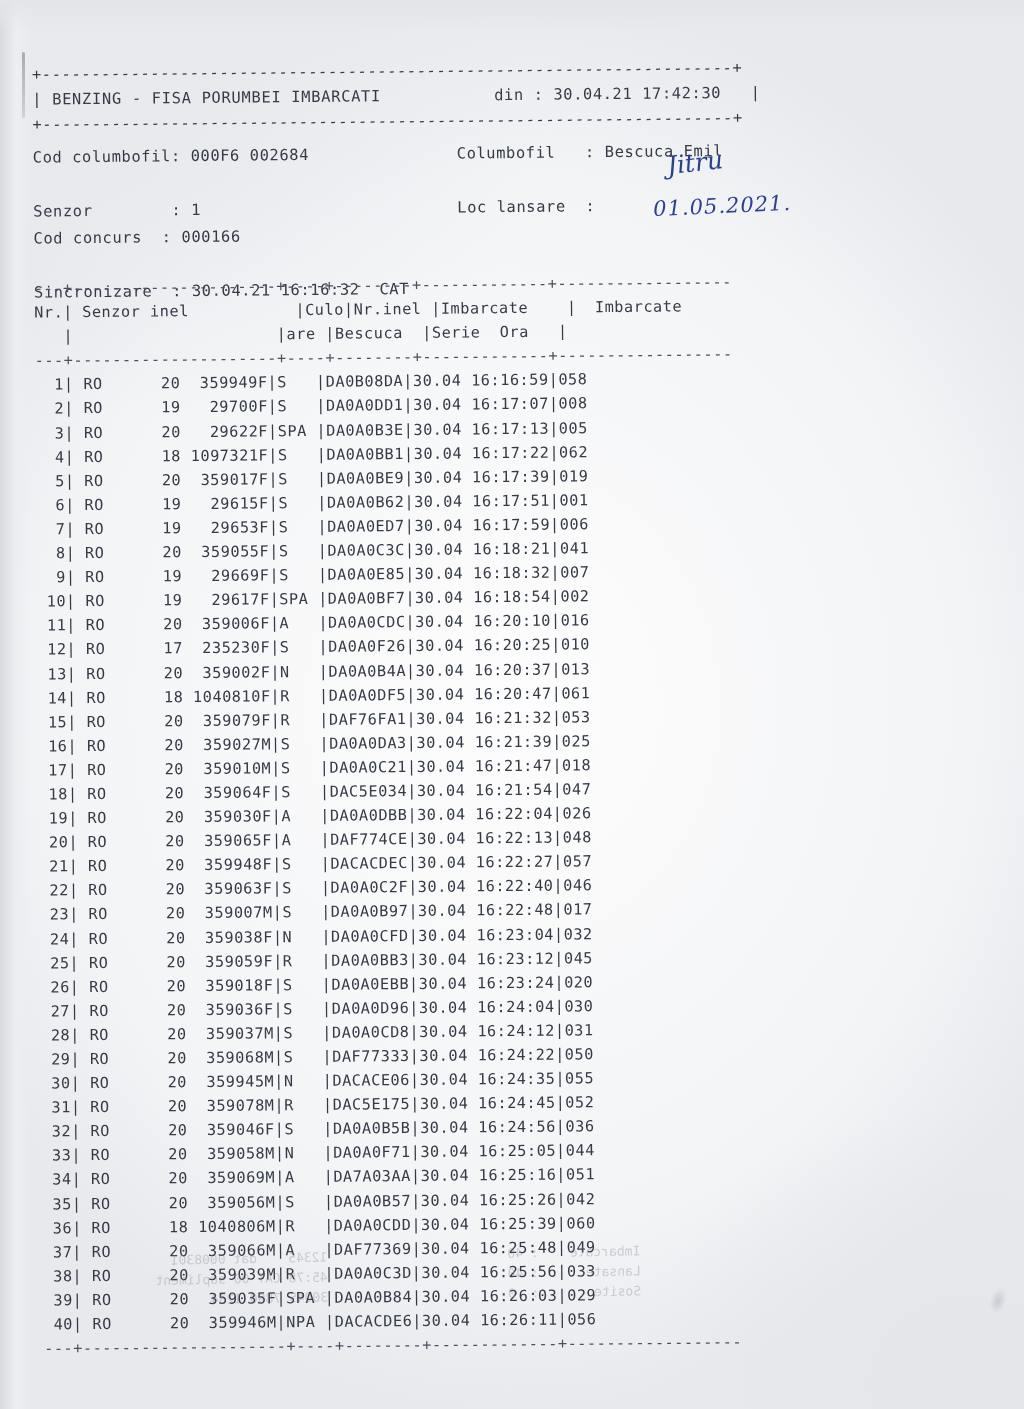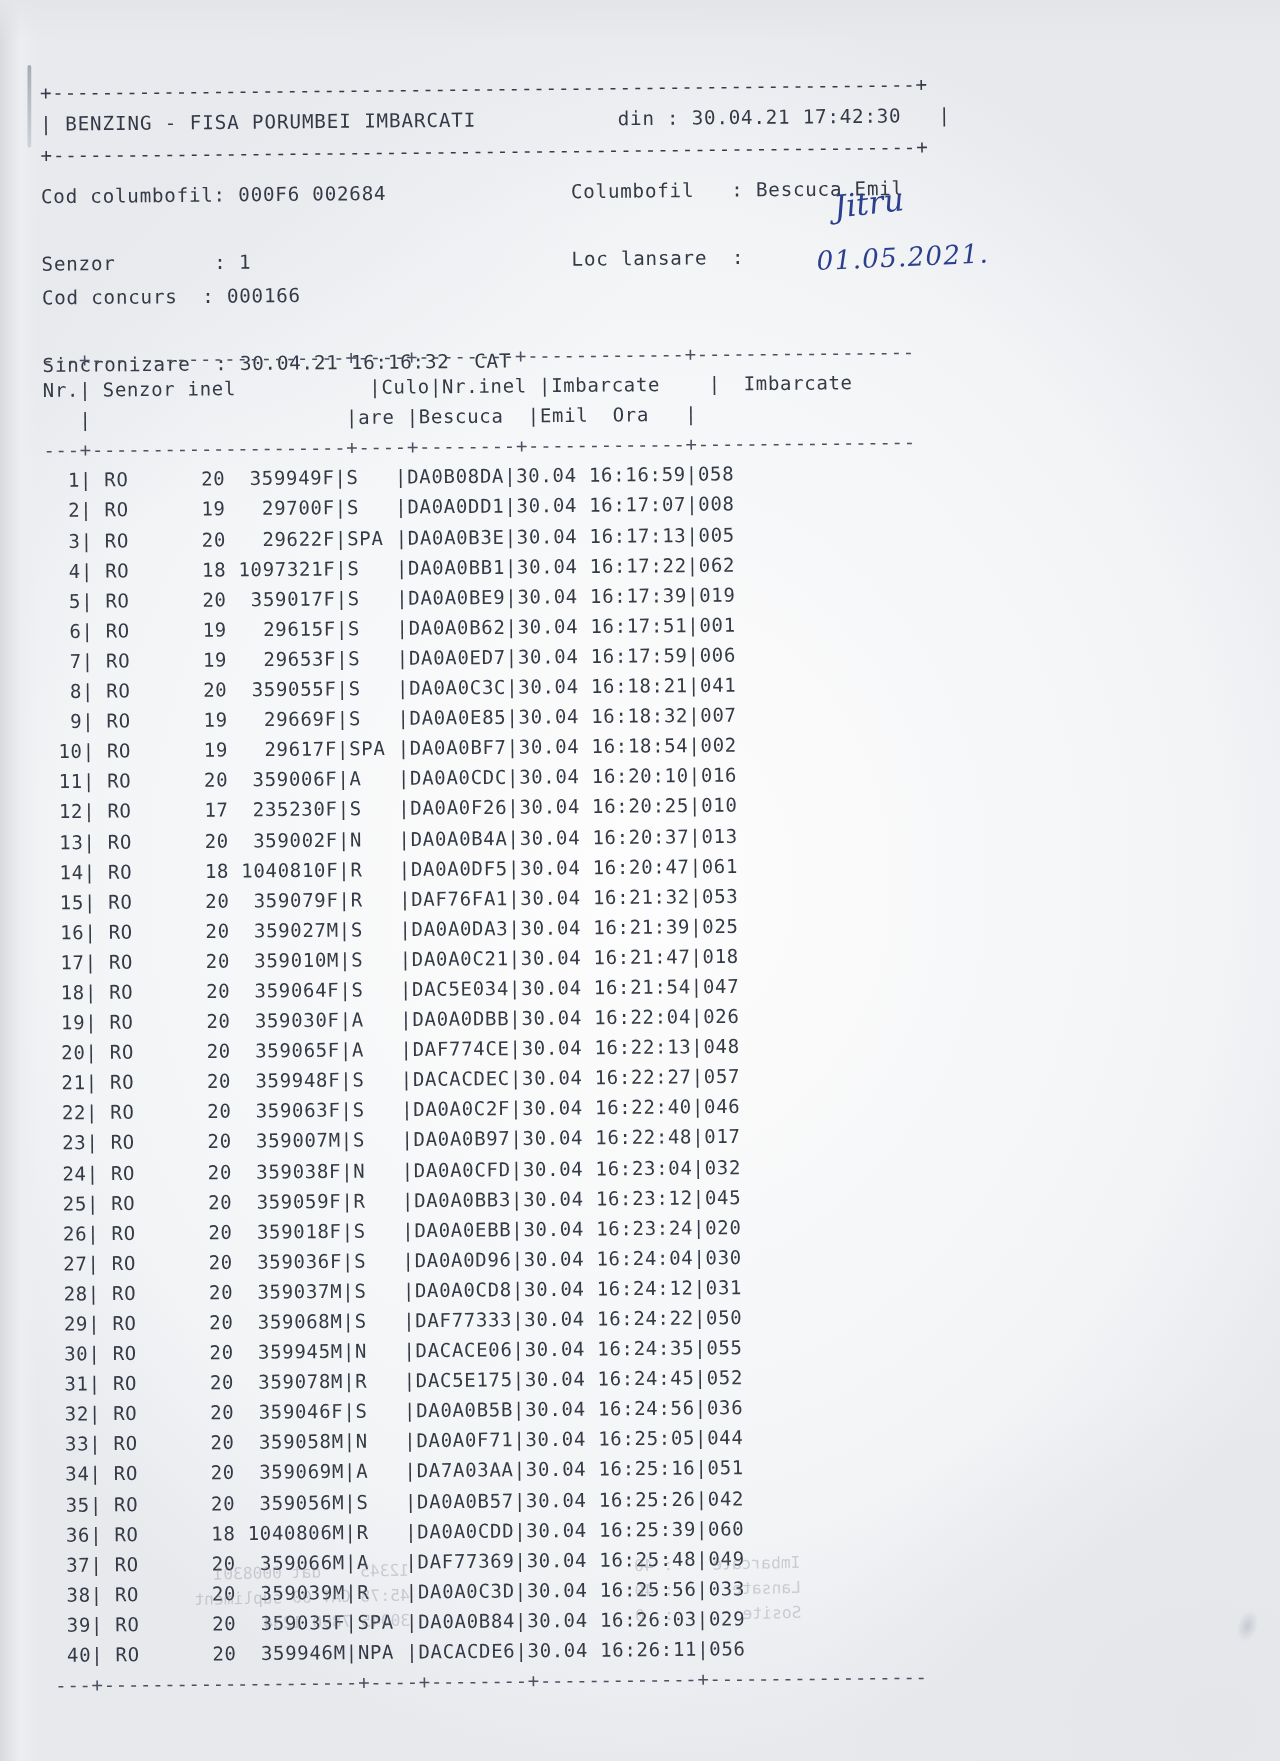--- a/index.html
+++ b/index.html
@@ -186,21 +186,21 @@
     <pre class="mono"> </pre>
     <pre class="mono"><span>Loc lansare</span>  : </pre>
   </div>
 
   <div class="hand hand-place">Jitru</div>
   <div class="hand hand-date">01.05.2021.</div>
 
   <div class="table-wrap">
     <pre class="mono sep">---+---------------------+----+--------+-------------+------------------</pre>
     <pre class="mono"><span>Nr.</span>|<span style="display:inline-block;width:9.17px"></span><span>Senzor inel</span>           |<span>Culo</span>|<span>Nr.inel</span> |<span>Imbarcate</span>    |<span style="display:inline-block;width:18.34px"></span><span>Imbarcate</span></pre>
-    <pre class="mono">   |                     |<span>are</span> |<span>Bescuca</span>  |<span>Emil  Ora</span>   |</pre>
+    <pre class="mono">   |                     |<span>are</span> |<span>Bescuca</span>  |<span>Serie  Ora</span>   |</pre>
     <pre class="mono sep">---+---------------------+----+--------+-------------+------------------</pre>
     <div class="rows">
         <pre class="mono row">  1| RO      20  359949F|S   |DA0B08DA|30.04 16:16:59|058</pre>
         <pre class="mono row">  2| RO      19   29700F|S   |DA0A0DD1|30.04 16:17:07|008</pre>
         <pre class="mono row">  3| RO      20   29622F|SPA |DA0A0B3E|30.04 16:17:13|005</pre>
         <pre class="mono row">  4| RO      18 1097321F|S   |DA0A0BB1|30.04 16:17:22|062</pre>
         <pre class="mono row">  5| RO      20  359017F|S   |DA0A0BE9|30.04 16:17:39|019</pre>
         <pre class="mono row">  6| RO      19   29615F|S   |DA0A0B62|30.04 16:17:51|001</pre>
         <pre class="mono row">  7| RO      19   29653F|S   |DA0A0ED7|30.04 16:17:59|006</pre>
         <pre class="mono row">  8| RO      20  359055F|S   |DA0A0C3C|30.04 16:18:21|041</pre>

